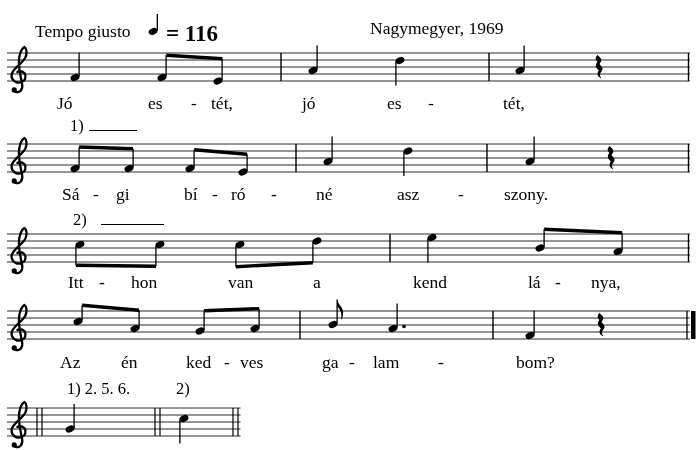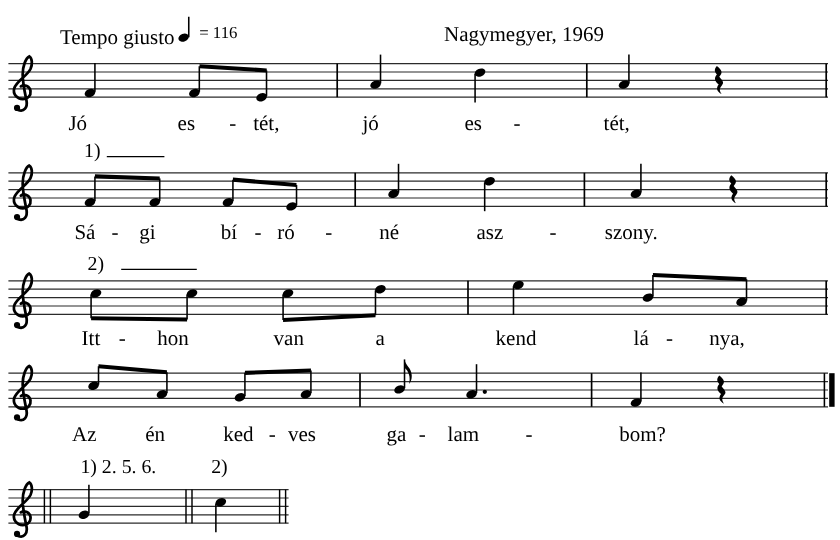--- a/index.html
+++ b/index.html
@@ -1,23 +1,23 @@
 <!DOCTYPE html>
 <html><head>
 <meta charset="utf-8">
 <style>
   html,body{margin:0;padding:0;background:#fff;}
   .page{
     position:relative;width:700px;height:450px;background:#ffffff;overflow:hidden;
     font-family:"Liberation Serif","DejaVu Serif",serif;color:#000;
   }
   .abs{position:absolute;white-space:nowrap;}
-  .tempo-label{left:35px;top:21px;font-size:17.5px;margin-left:15px;}
+  .tempo-label{left:35px;top:21px;font-size:17.5px;}
   .tempo-note-svg{left:148px;top:12px;}
-  .tempo-value{left:166px;top:21px;font-size:14px;}
+  .tempo-value{left:166px;top:21px;font-size:23px;font-weight:bold;}
   .credit-1{left:370px;top:18px;font-size:17.5px;}
   .credit-2{left:370px;top:23px;font-size:17.5px;}
   #score-svg{position:absolute;left:0;top:0;font-family:"Liberation Serif","DejaVu Serif",serif;}
   #score-svg text{fill:#000;}
 </style>
 </head>
 <body>
 
 <div class="page">
   <span class="abs tempo-label">Tempo giusto</span>

